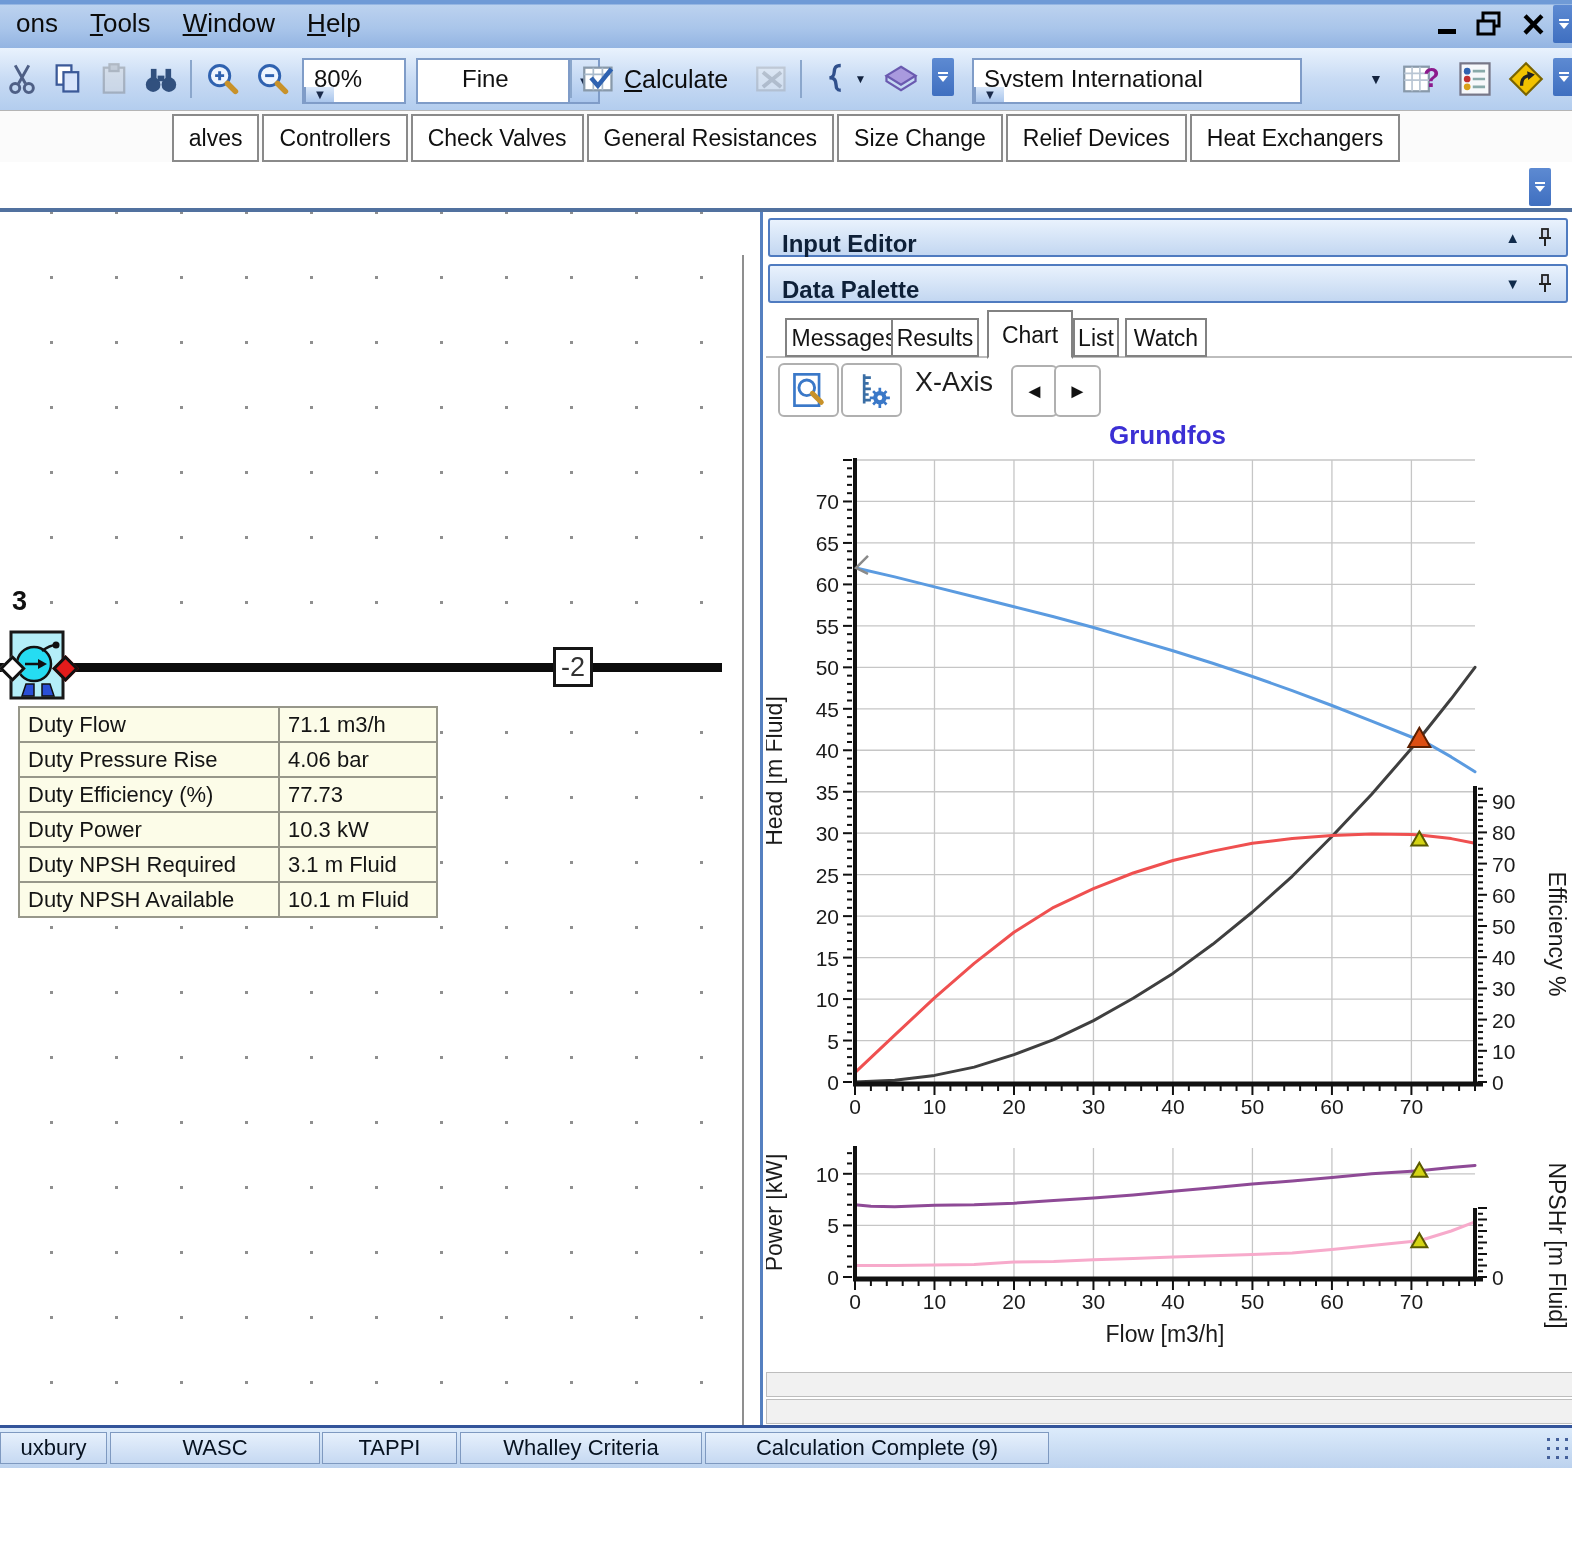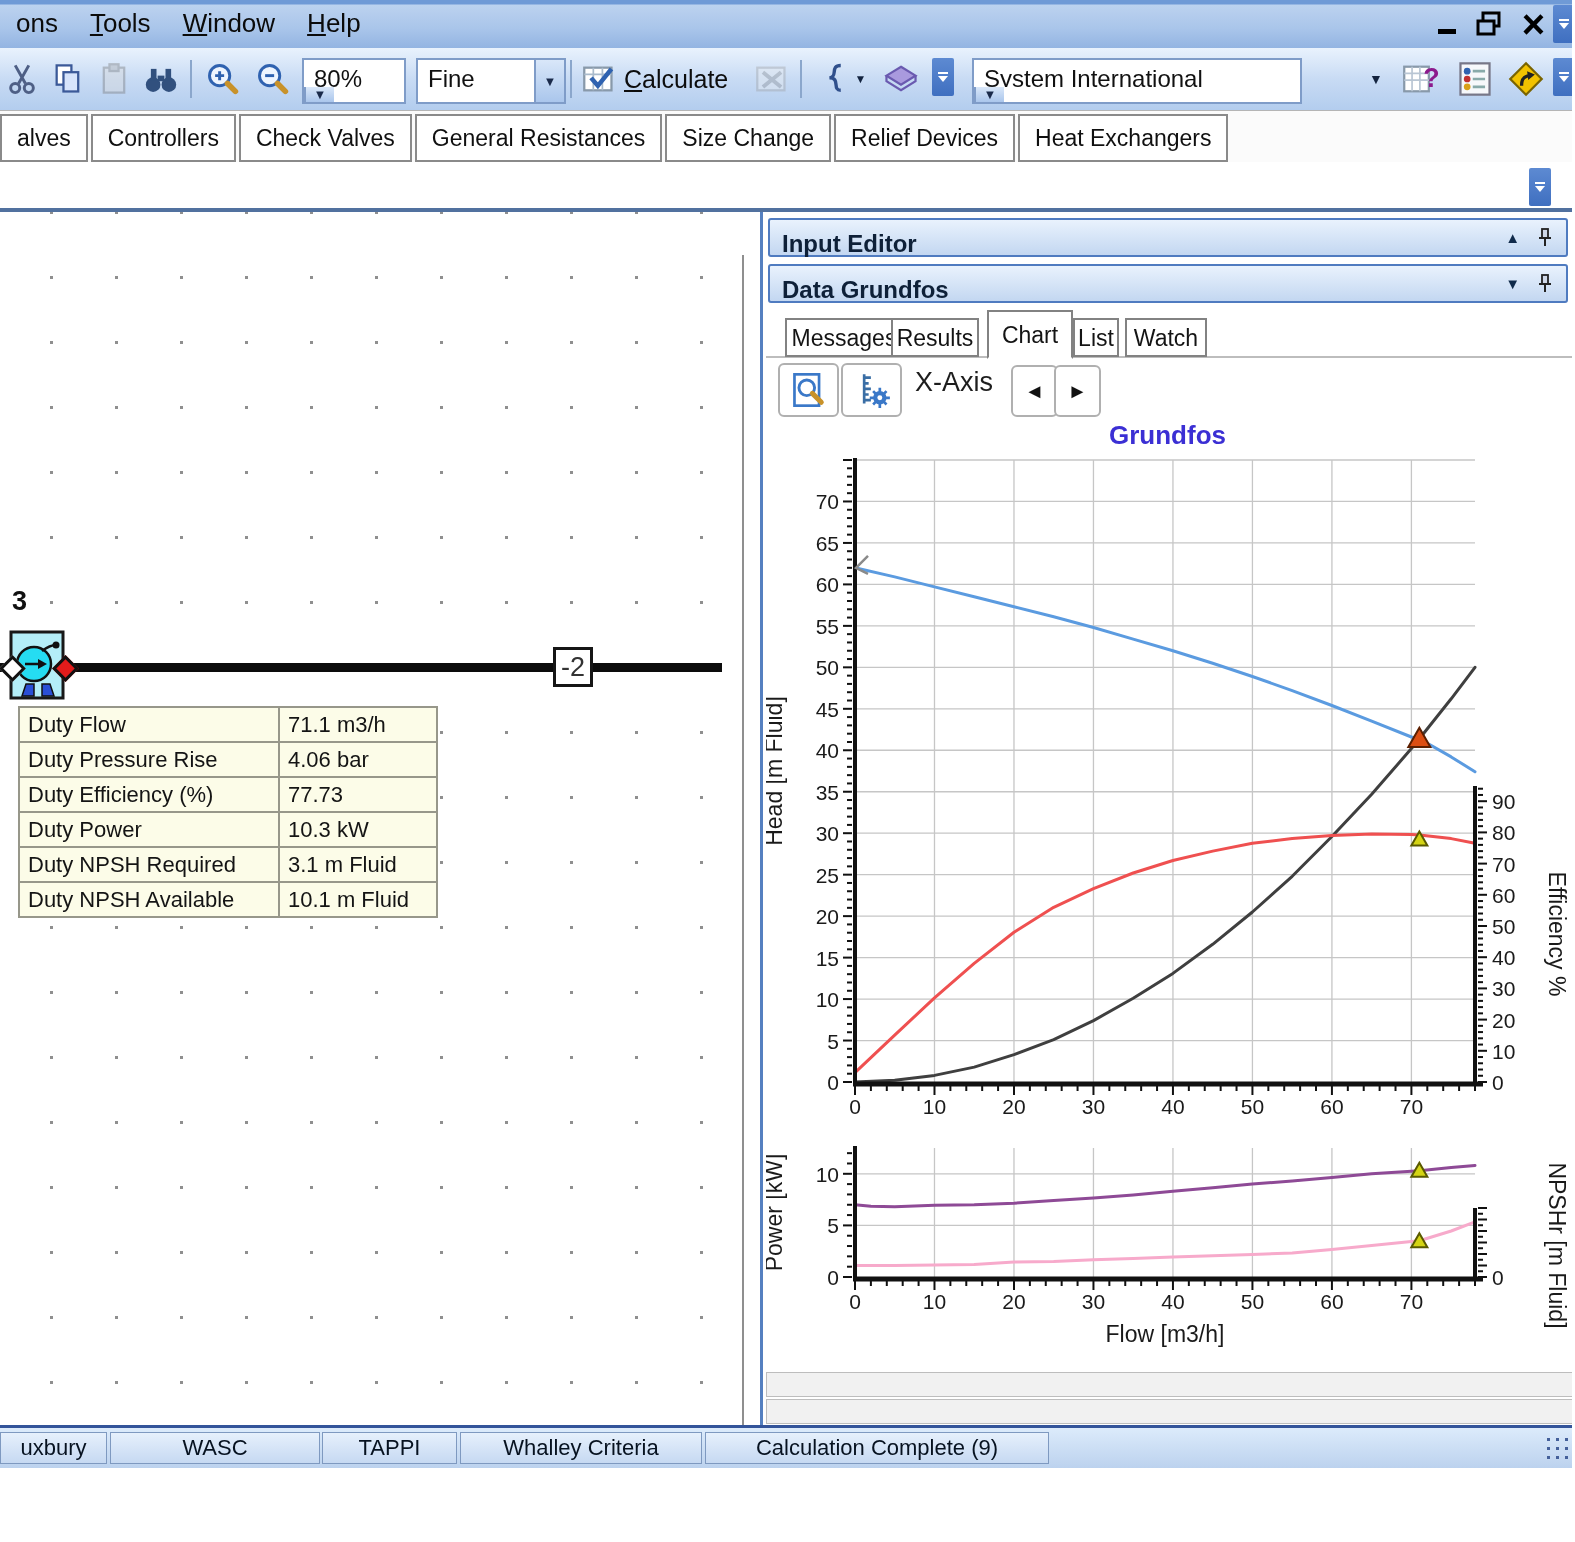--- a/index.html
+++ b/index.html
@@ -24,21 +24,21 @@
   .tb-sep{position:absolute;top:12px;width:2px;height:38px;background:#8ba7cc;}
   .combo{position:absolute;top:10px;height:42px;display:flex;background:#fff;border:2px solid #7f9cc8;}
   .combo-text{font-size:24px;line-height:38px;padding:0 10px;color:#111;flex:1;white-space:nowrap;overflow:hidden;}
   .combo-btn{width:28px;background:linear-gradient(#d9e7f9,#aac6ec);border-left:2px solid #7f9cc8;
     display:flex;align-items:center;justify-content:center;font-size:13px;color:#1a2a4a;}
   .calc-label{font-size:25px;color:#0d0d0d;margin-left:8px;}
   .calc-label::first-letter{text-decoration:underline;}
   .grip-dots{position:absolute;top:16px;width:4px;height:30px;
     background:repeating-linear-gradient(#5f7eae 0 4px,transparent 4px 8px);}
   
-  .tabstrip{position:absolute;left:0;top:110px;width:1575px;height:52px;background:#fbfbfb;border-top:1px solid #b5b5b5;}
+  .tabstrip{position:absolute;left:0;top:110px;width:1575px;height:52px;background:#fbfbfb;border-top:1px solid #b5b5b5;text-align:center;}
   .comp-tab{display:inline-block;margin:3px 3px 0 0;padding:0 15px;height:44px;line-height:44px;background:#fff;
     border:2px solid #8a8a8a;font-size:23px;color:#101010;}
   
   .whitebar{position:absolute;left:0;top:162px;width:1575px;height:46px;background:#fff;border-bottom:4px solid #51719f;}
   
   .canvas{position:absolute;left:0;top:212px;width:725px;height:1213px;background:#fff;
     background-image:radial-gradient(circle,#8f8f8f 1.7px,transparent 2px);background-size:65px 65px;background-position:19px 33px;}
   .vline{position:absolute;left:742px;top:255px;width:2px;height:1170px;background:#8f8f8f;}
   .pipe{position:absolute;left:0;top:451px;width:722px;height:9px;background:#0c0c0c;z-index:1;}
   .diamond{position:absolute;width:13px;height:13px;border:3px solid #111;transform:rotate(45deg);z-index:3;}
@@ -138,21 +138,21 @@
       <svg width="36" height="36" viewBox="0 0 32 32">
         <circle cx="13" cy="13" r="9" fill="#eef5ff" stroke="#2f62b0" stroke-width="2.6"></circle>
         <path d="M9 13 h8" stroke="#2f62b0" stroke-width="2.6"></path>
         <path d="M20 20 L27 27" stroke="#c8922a" stroke-width="5" stroke-linecap="round"></path>
       </svg>
     </div>
     <div class="combo" style="left:302px;width:100px;flex-direction:column;">
       <span class="combo-text">80%</span>
       <span class="combo-btn">▼</span>
     </div>
-    <div class="combo" style="left:416px;width:146px;">
+    <div class="combo" style="left:416px;width:146px;padding-left:34px;">
       <span class="combo-text">Fine</span>
       <span class="combo-btn">▼</span>
     </div>
     <div class="tb-sep" style="left:570px;"></div>
     <div class="tb-btn" style="left:578px;width:170px;justify-content:flex-start;padding-left:4px;">
       <svg width="34" height="34" viewBox="0 0 30 30">
         <rect x="2" y="5" width="24" height="20" fill="#fff" stroke="#8899aa" stroke-width="2"></rect>
         <path d="M2 11 h24 M10 5 v20 M18 5 v20" stroke="#aabbcc" stroke-width="1.5"></path>
         <path d="M8 14 l6 7 L26 6" stroke="#2f62b0" stroke-width="4" fill="none"></path>
       </svg>
@@ -277,21 +277,21 @@
   <div class="rightpanel">
     <div class="panel-bar" style="top:6px;">
       <span class="title">Input Editor</span>
       <span class="tri">▲</span>
       <svg width="18" height="22" viewBox="0 0 18 22">
         <rect x="6" y="2" width="6" height="9" fill="#cfd8e8" stroke="#222" stroke-width="1.8"></rect>
         <path d="M3 11 h12 M9 11 v8" stroke="#222" stroke-width="2"></path>
       </svg>
     </div>
     <div class="panel-bar" style="top:52px;">
-      <span class="title">Data Grundfos</span>
+      <span class="title">Data Palette</span>
       <span class="tri">▼</span>
       <svg width="18" height="22" viewBox="0 0 18 22">
         <rect x="6" y="2" width="6" height="9" fill="#cfd8e8" stroke="#222" stroke-width="1.8"></rect>
         <path d="M3 11 h12 M9 11 v8" stroke="#222" stroke-width="2"></path>
       </svg>
     </div>
 
     <div id="palette-tabs"></div>
     <div class="tab-hairline"></div>
 

